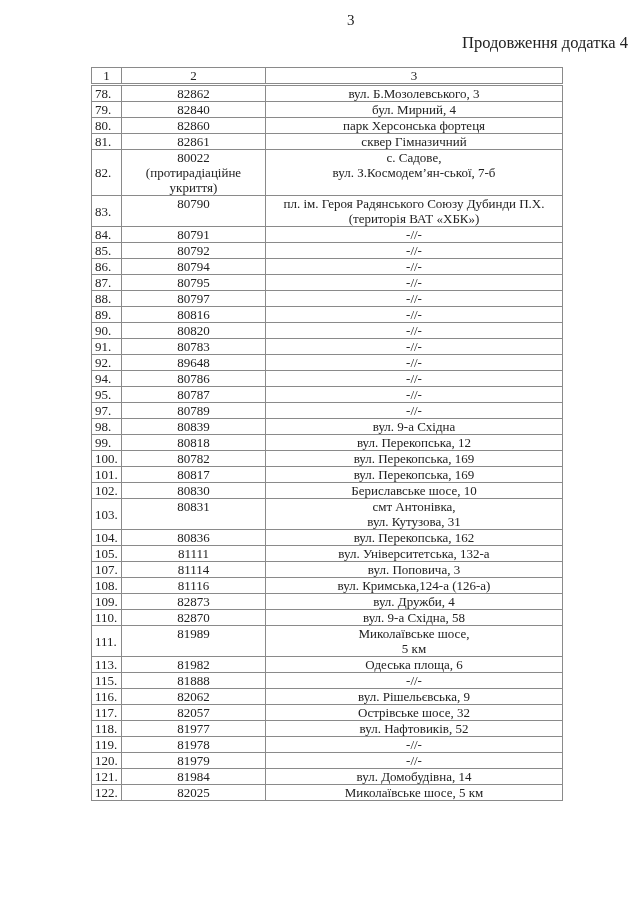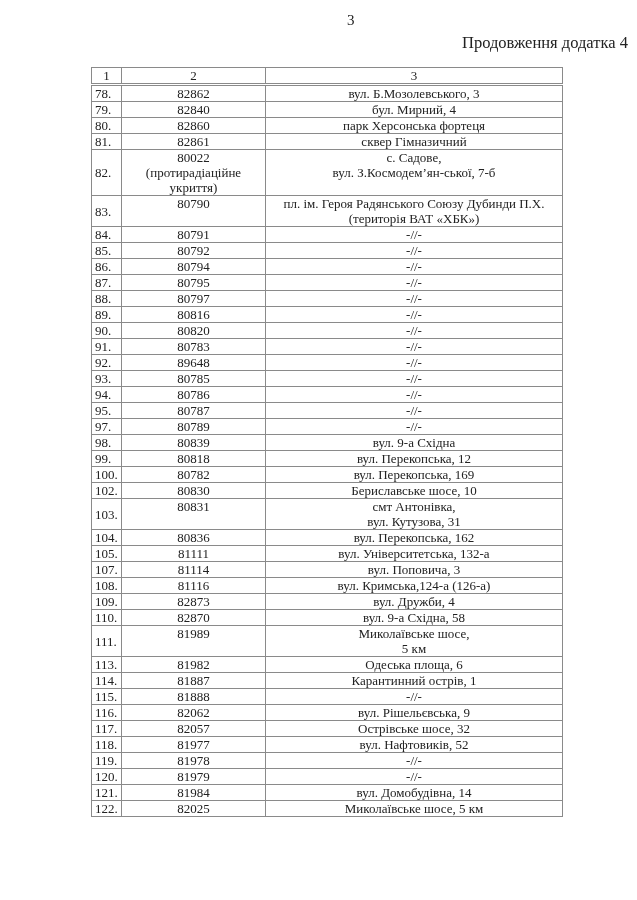--- a/index.html
+++ b/index.html
@@ -168,29 +168,20 @@
       <tr class="r">
         <td class="num">92.</td>
         <td>
           <span class="ln">89648</span>
         </td>
         <td>
           <span class="ln">-//-</span>
         </td>
       </tr>
       <tr class="r">
-        <td class="num">93.</td>
-        <td>
-          <span class="ln">80785</span>
-        </td>
-        <td>
-          <span class="ln">-//-</span>
-        </td>
-      </tr>
-      <tr class="r">
         <td class="num">94.</td>
         <td>
           <span class="ln">80786</span>
         </td>
         <td>
           <span class="ln">-//-</span>
         </td>
       </tr>
       <tr class="r">
         <td class="num">95.</td>
@@ -225,20 +216,29 @@
           <span class="ln">80818</span>
         </td>
         <td>
           <span class="ln">вул. Перекопська, 12</span>
         </td>
       </tr>
       <tr class="r">
         <td class="num">100.</td>
         <td>
           <span class="ln">80782</span>
+        </td>
+        <td>
+          <span class="ln">вул. Перекопська, 169</span>
+        </td>
+      </tr>
+      <tr class="r">
+        <td class="num">101.</td>
+        <td>
+          <span class="ln">80817</span>
         </td>
         <td>
           <span class="ln">вул. Перекопська, 169</span>
         </td>
       </tr>
       <tr class="r">
         <td class="num">102.</td>
         <td>
           <span class="ln">80830</span>
         </td>
@@ -320,29 +320,20 @@
           <span class="ln">5 км</span>
         </td>
       </tr>
       <tr class="r">
         <td class="num">113.</td>
         <td>
           <span class="ln">81982</span>
         </td>
         <td>
           <span class="ln">Одеська площа, 6</span>
-        </td>
-      </tr>
-      <tr class="r">
-        <td class="num">114.</td>
-        <td>
-          <span class="ln">81887</span>
-        </td>
-        <td>
-          <span class="ln">Карантинний острів, 1</span>
         </td>
       </tr>
       <tr class="r">
         <td class="num">115.</td>
         <td>
           <span class="ln">81888</span>
         </td>
         <td>
           <span class="ln">-//-</span>
         </td>

